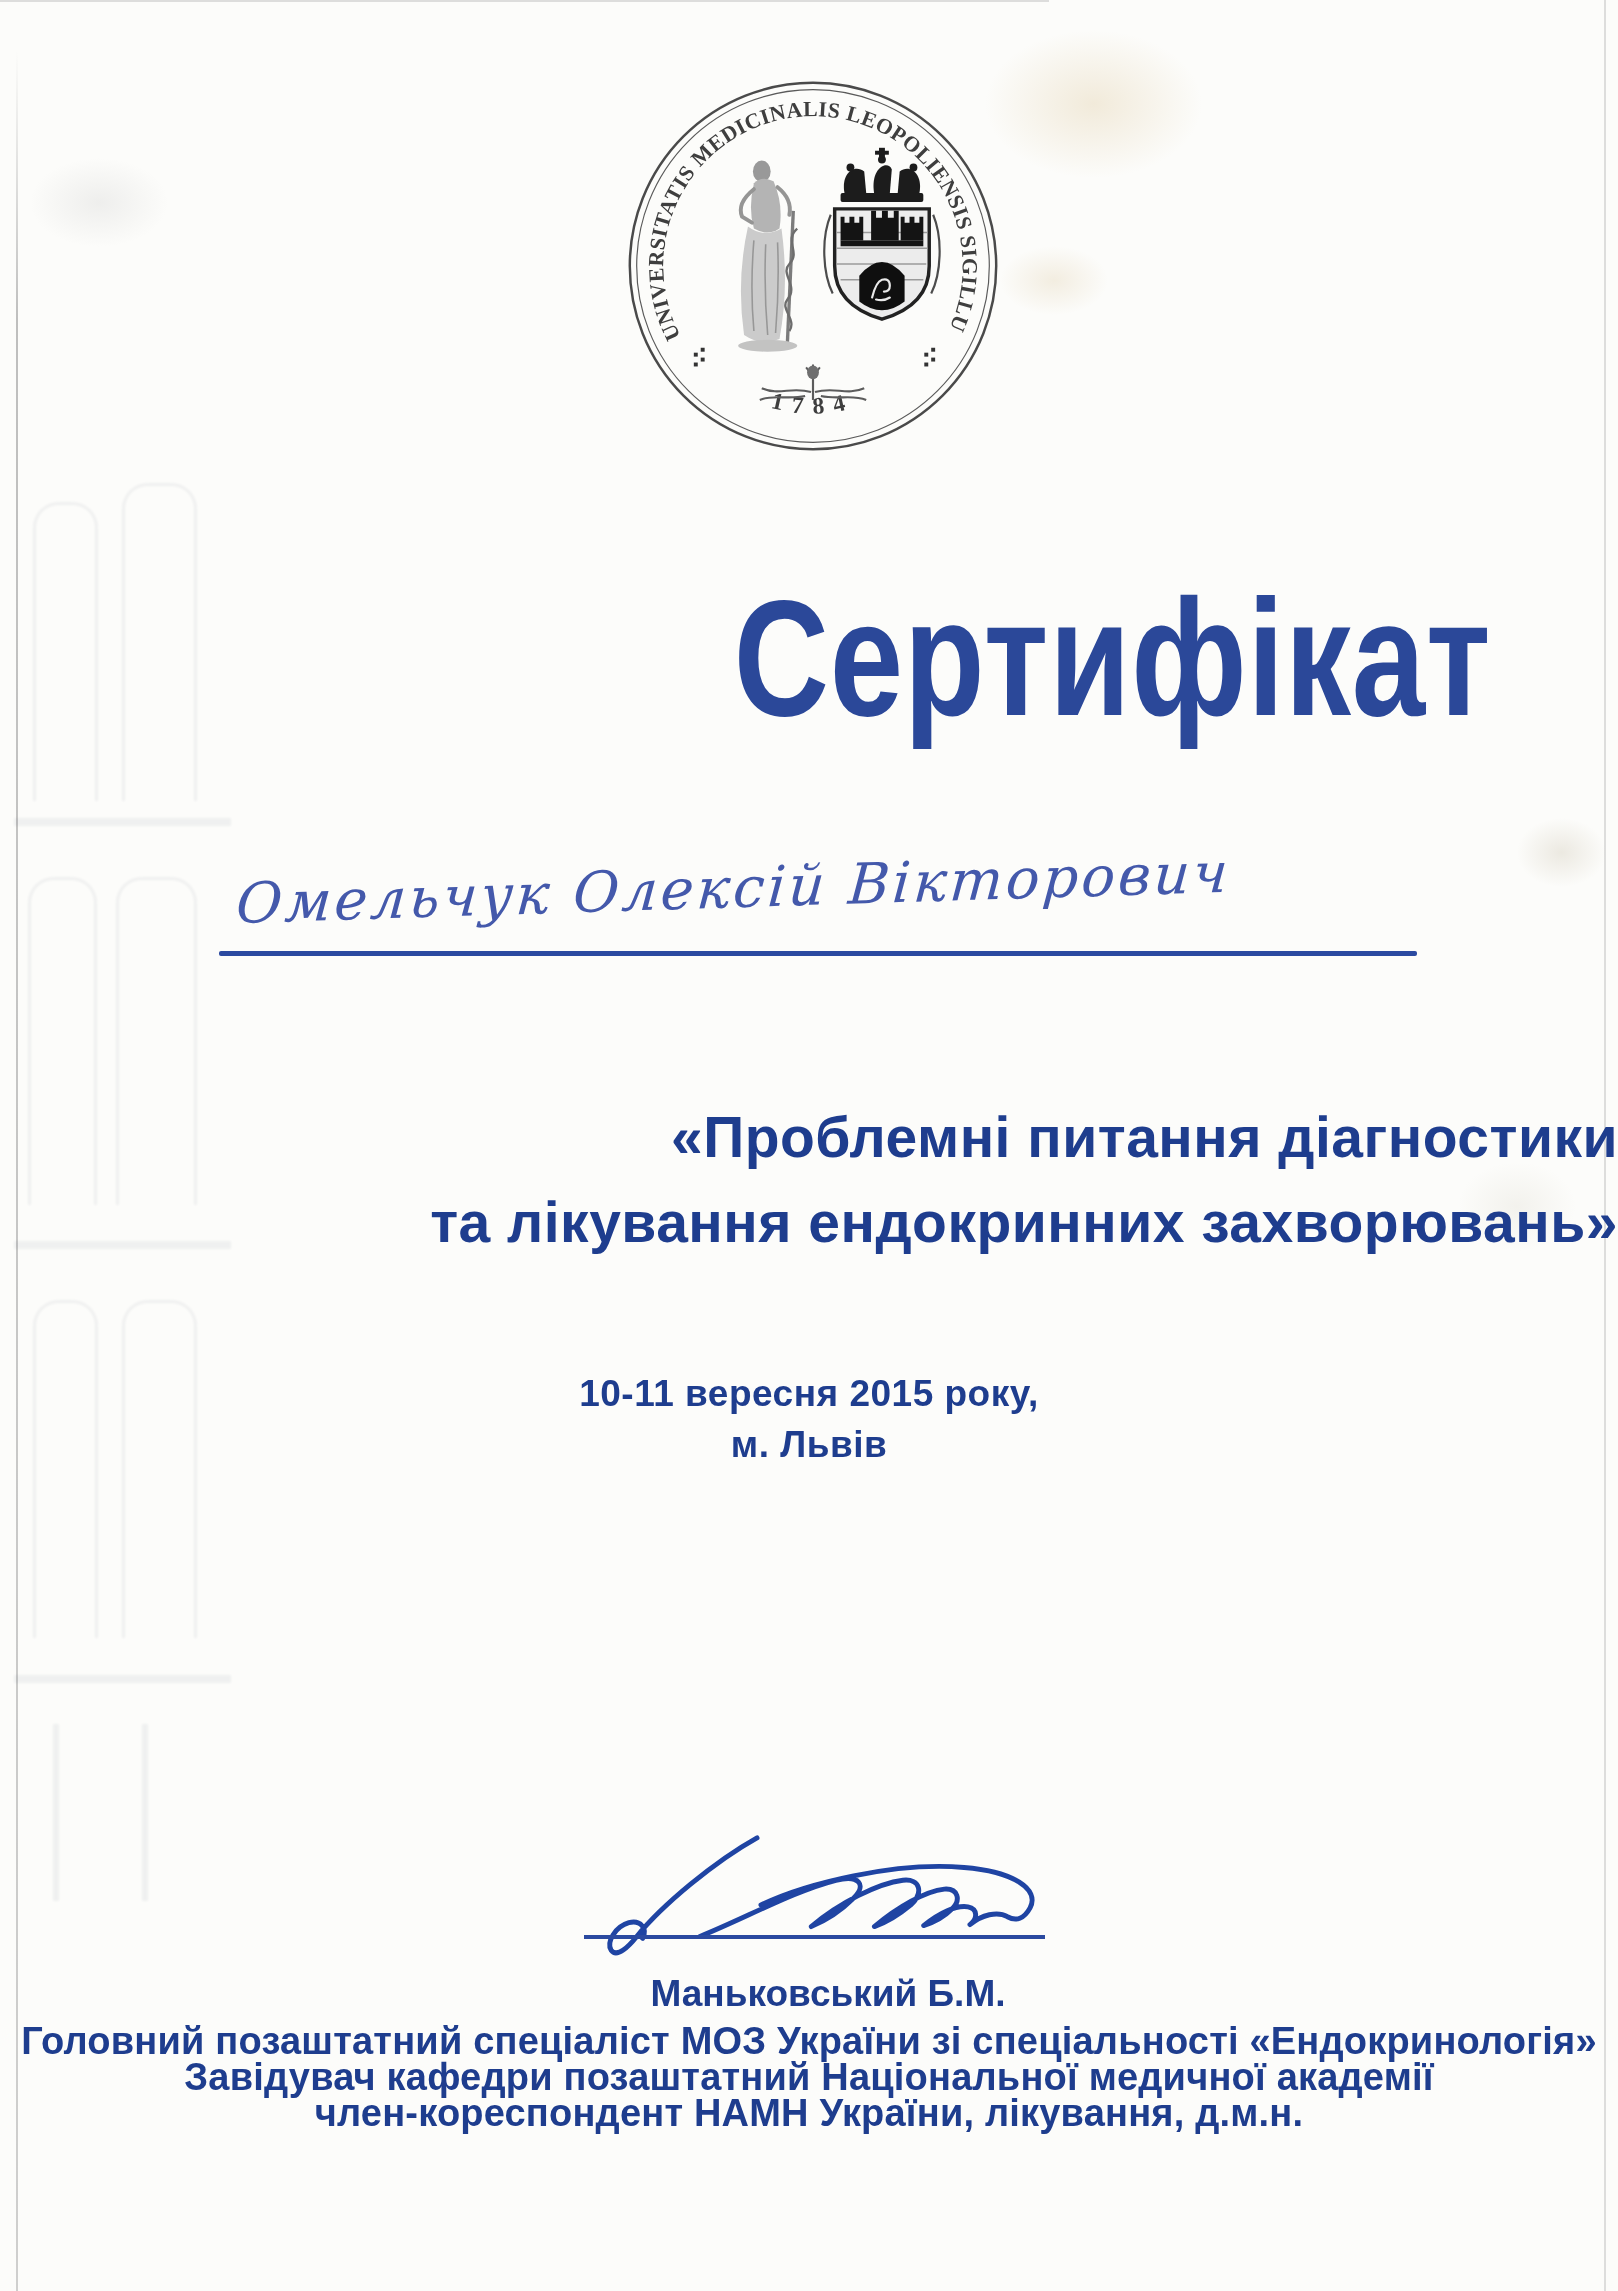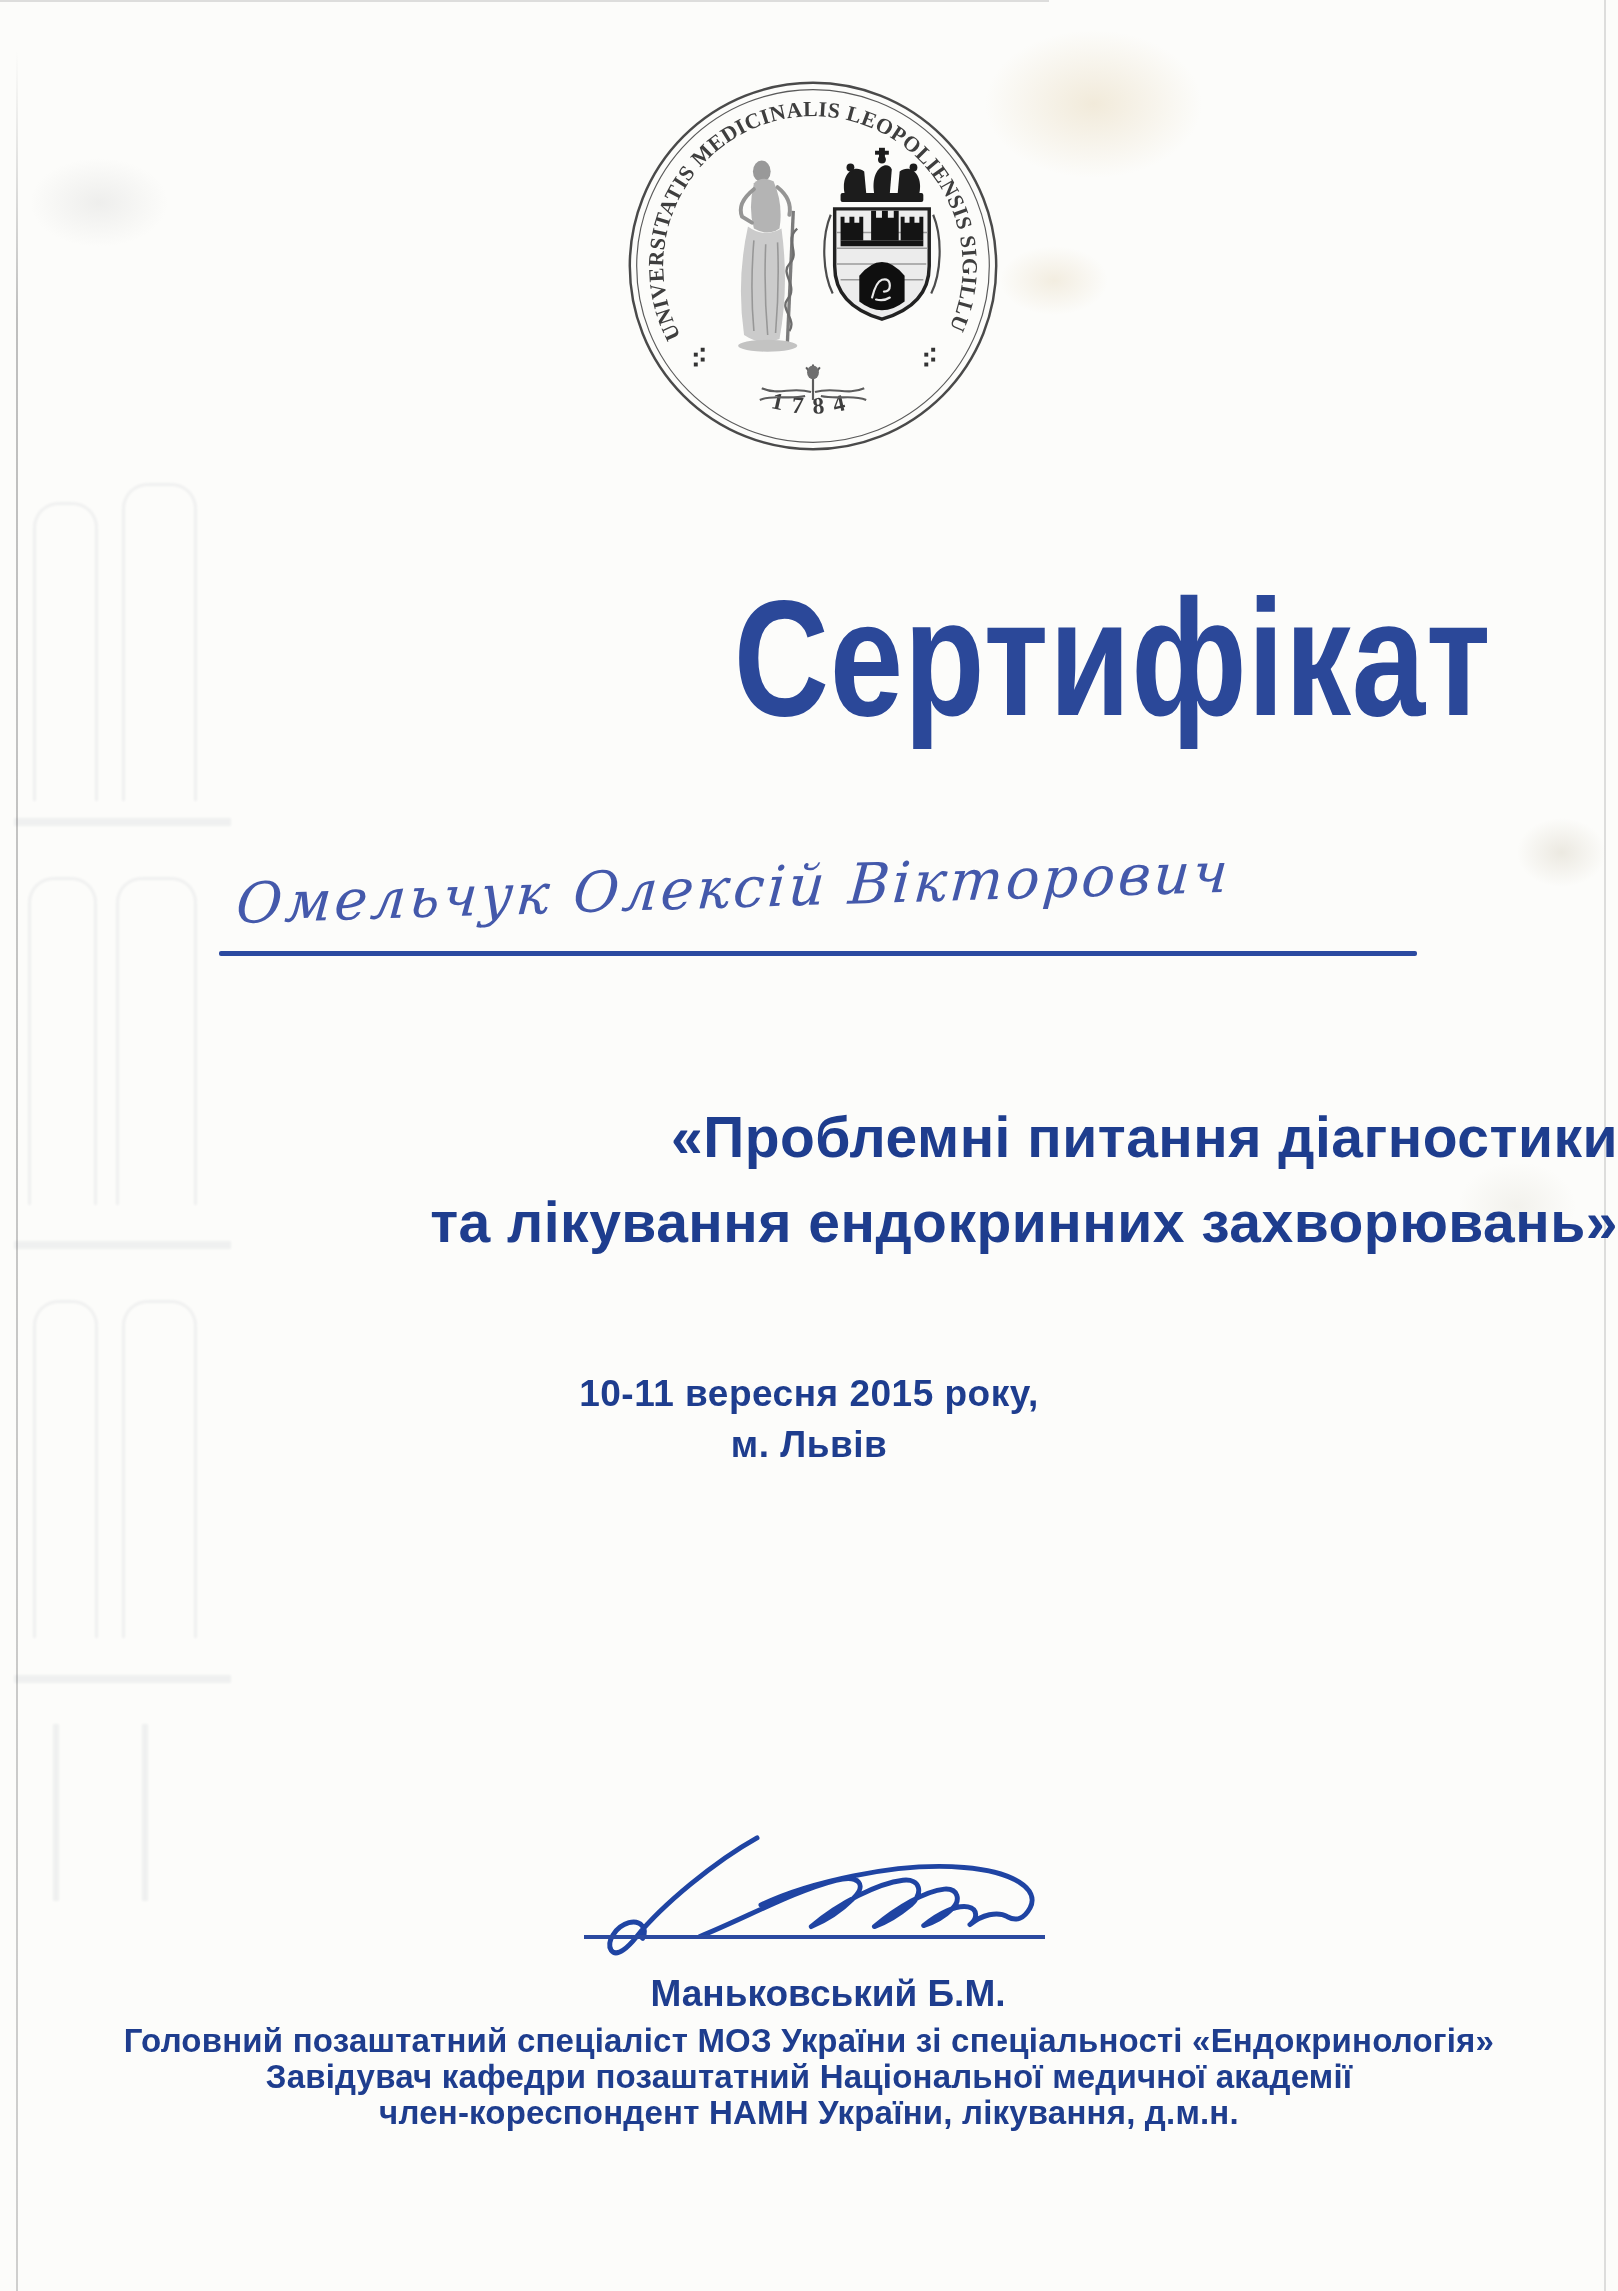--- a/index.html
+++ b/index.html
@@ -54,21 +54,21 @@
   .name-line{left:219px;top:951px;width:1198px;height:4.9px;background:var(--line_blue);border-radius:2px;}
   .participation{top:993px;color:var(--text_blue);font-weight:700;
     font-size:37px;line-height:55px;letter-spacing:0.5px;}
   .conf-title{top:1095px;color:var(--text_blue);font-weight:700;
     font-size:57px;line-height:85px;letter-spacing:0.5px;text-align:right;}
   .date-block{top:1325px;color:var(--text_blue);font-weight:700;
     font-size:37px;line-height:51px;letter-spacing:0.5px;margin-top:43px;}
   .sig-line{left:584px;top:1935px;width:461px;height:3.9px;background:var(--line_blue);}
   .signatory{top:1972px;color:var(--text_blue);font-weight:700;font-size:37px;line-height:43px;padding-left:19px;}
   .footer{top:2023px;color:var(--text_blue);font-weight:700;
-    font-size:33px;line-height:36px;letter-spacing:0.2px;}
+    font-size:38px;line-height:36px;letter-spacing:0.2px;}
 </style>
 </head>
 <body>
 
 <div class="page">
 
   <div class="abs edge-top"></div>
   <div class="abs edge-left"></div>
   <div class="abs edge-right"></div>
   <div class="abs stain stain1"></div>

